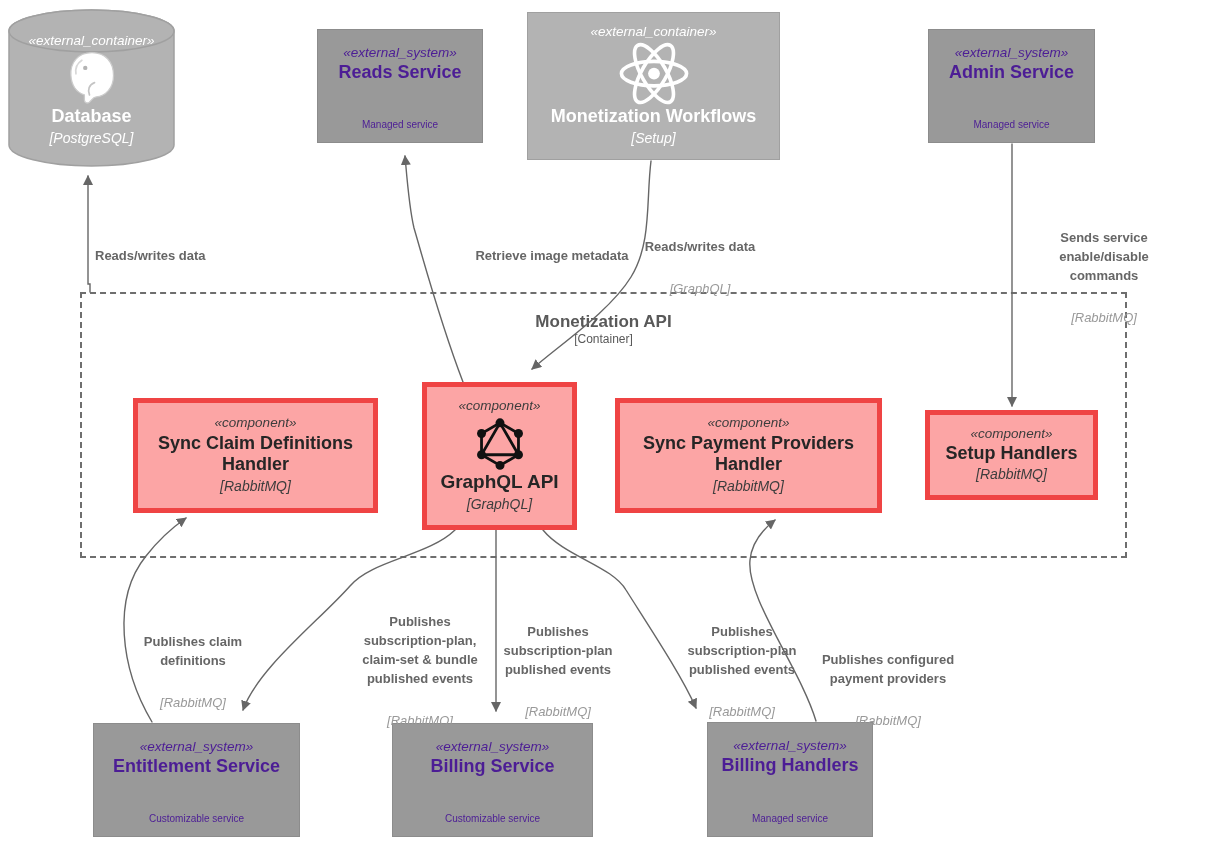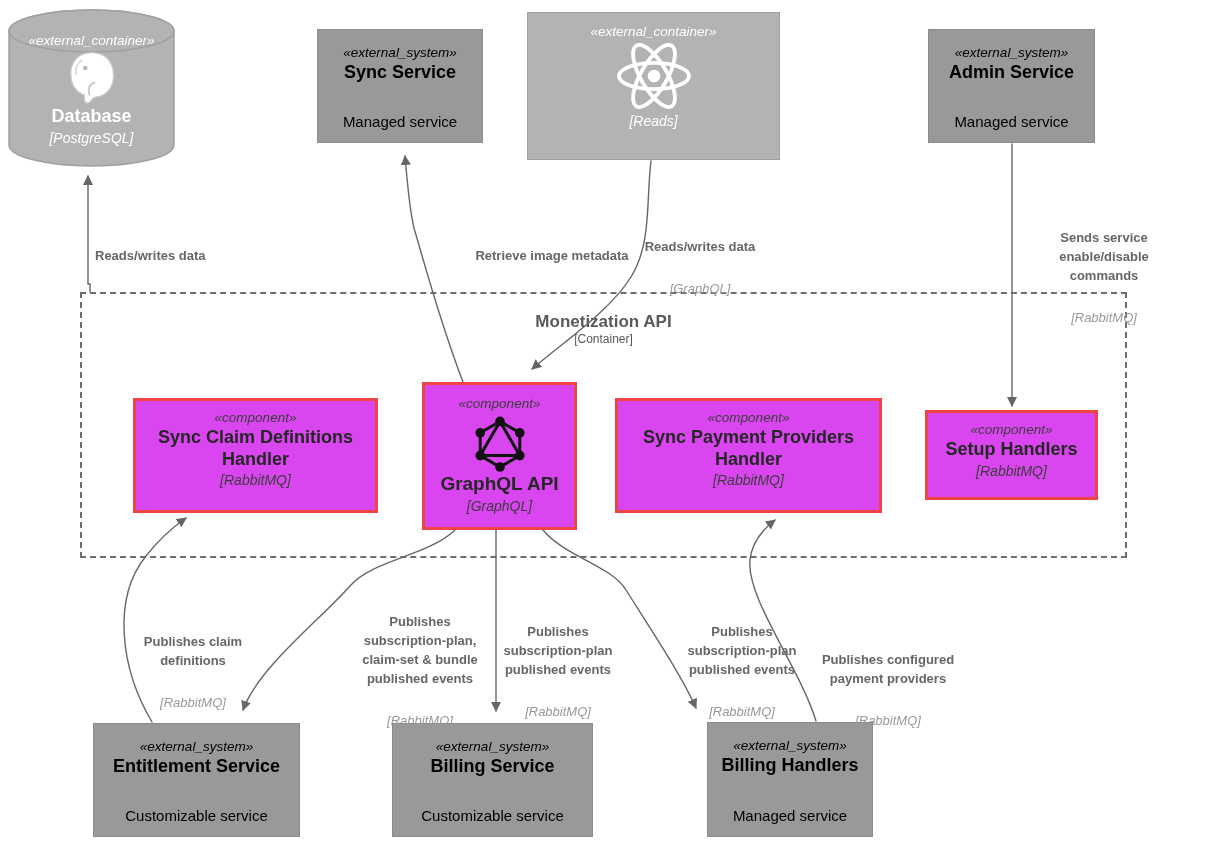--- a/index.html
+++ b/index.html
@@ -12,28 +12,28 @@
   .node{position:absolute;z-index:3;box-sizing:border-box;display:flex;flex-direction:column;align-items:center;text-align:center;}
   .edge-label{position:absolute;z-index:4;text-align:center;white-space:pre-line;line-height:1.45;}
   
   .boundary{
     position:absolute;left:80px;top:292px;width:1047px;height:266px;z-index:1;
     border:2px dashed #6e6e6e;box-sizing:border-box;text-align:center;
   }
   .boundary-title{margin-top:18px;font-size:17px;font-weight:bold;color:#595959;line-height:1.2;}
   .boundary-type{font-size:12px;color:#595959;}
   
-  .ext-system{background:#999999;border:1px solid #8c8c8c;color:#000000;padding:14px 8px 12px 8px;}
+  .ext-system{background:#999999;border:1px solid #8c8c8c;color:#4c1d95;padding:14px 8px 12px 8px;}
   .ext-container{background:#b3b3b3;border:1px solid #a0a0a0;color:#ffffff;}
-  .component{background:#d946ef;border:3px solid #ef4444;color:#262626;padding:8px;}
+  .component{background:#fca5a5;border:5px solid #ef4444;color:#262626;justify-content:center;padding:8px;}
   .stereo{font-style:italic;font-size:13.5px;line-height:1.35;}
   .component .stereo,.component .tech{color:#3d3d3d;}
   .node-name{font-weight:bold;font-size:18px;line-height:1.2;}
   .tech{font-style:italic;font-size:14px;line-height:1.5;}
-  .desc{font-size:15px;}
+  .desc{font-size:10px;}
   .spacer{flex:1 1 auto;}
   
   #node-database{left:8px;top:8px;width:167px;height:160px;padding-top:24px;background:transparent;border:none;color:#fff;}
   #node-database .cyl{position:absolute;left:0;top:0;z-index:-1;}
   #node-image-service{left:317px;top:29px;width:166px;height:114px;}
   #node-monetization-workflows{left:527px;top:12px;width:253px;height:148px;padding:10px 8px;}
   #node-admin-service{left:928px;top:29px;width:167px;height:114px;}
   #node-sync-claim{left:133px;top:398px;width:245px;height:115px;}
   #node-graphql-api{left:422px;top:382px;width:155px;height:148px;padding:10px 4px;}
   #node-graphql-api .node-name{font-size:19px;}
@@ -96,36 +96,37 @@
       <path d="M29 53 C26.5 47 28.5 41 35 38.5" fill="none" stroke="#c4c4c4" stroke-width="2" stroke-linecap="round"></path>
       <path d="M20 12 C14 16 12 22 13 28" fill="none" stroke="#d8d8d8" stroke-width="2" stroke-linecap="round"></path>
       <circle cx="24" cy="21" r="2.6" fill="#b3b3b3"></circle>
     </svg>
     <span class="node-name">Database</span>
     <span class="tech">[PostgreSQL]</span>
   </div>
 
   <div class="node ext-system" id="node-image-service">
     <span class="stereo">«external_system»</span>
-    <span class="node-name">Sync Service</span>
+    <span class="node-name">Reads Service</span>
     <span class="spacer"></span>
     <span class="desc">Managed service</span>
   </div>
 
   <div class="node ext-container" id="node-monetization-workflows">
     <span class="stereo">«external_container»</span>
     <svg class="icon" width="82" height="70" viewBox="0 0 84 72">
       <g stroke="#ffffff" stroke-width="4" fill="none">
         <ellipse cx="42" cy="36" rx="36" ry="13.5"></ellipse>
         <ellipse cx="42" cy="36" rx="36" ry="13.5" transform="rotate(60 42 36)"></ellipse>
         <ellipse cx="42" cy="36" rx="36" ry="13.5" transform="rotate(120 42 36)"></ellipse>
       </g>
       <circle cx="42" cy="36" r="6.5" fill="#ffffff"></circle>
     </svg>
-    <span class="tech">[Reads]</span>
+    <span class="node-name">Monetization Workflows</span>
+    <span class="tech">[Setup]</span>
   </div>
 
   <div class="node ext-system" id="node-admin-service">
     <span class="stereo">«external_system»</span>
     <span class="node-name">Admin Service</span>
     <span class="spacer"></span>
     <span class="desc">Managed service</span>
   </div>
 
   <div class="node component" id="node-sync-claim">

